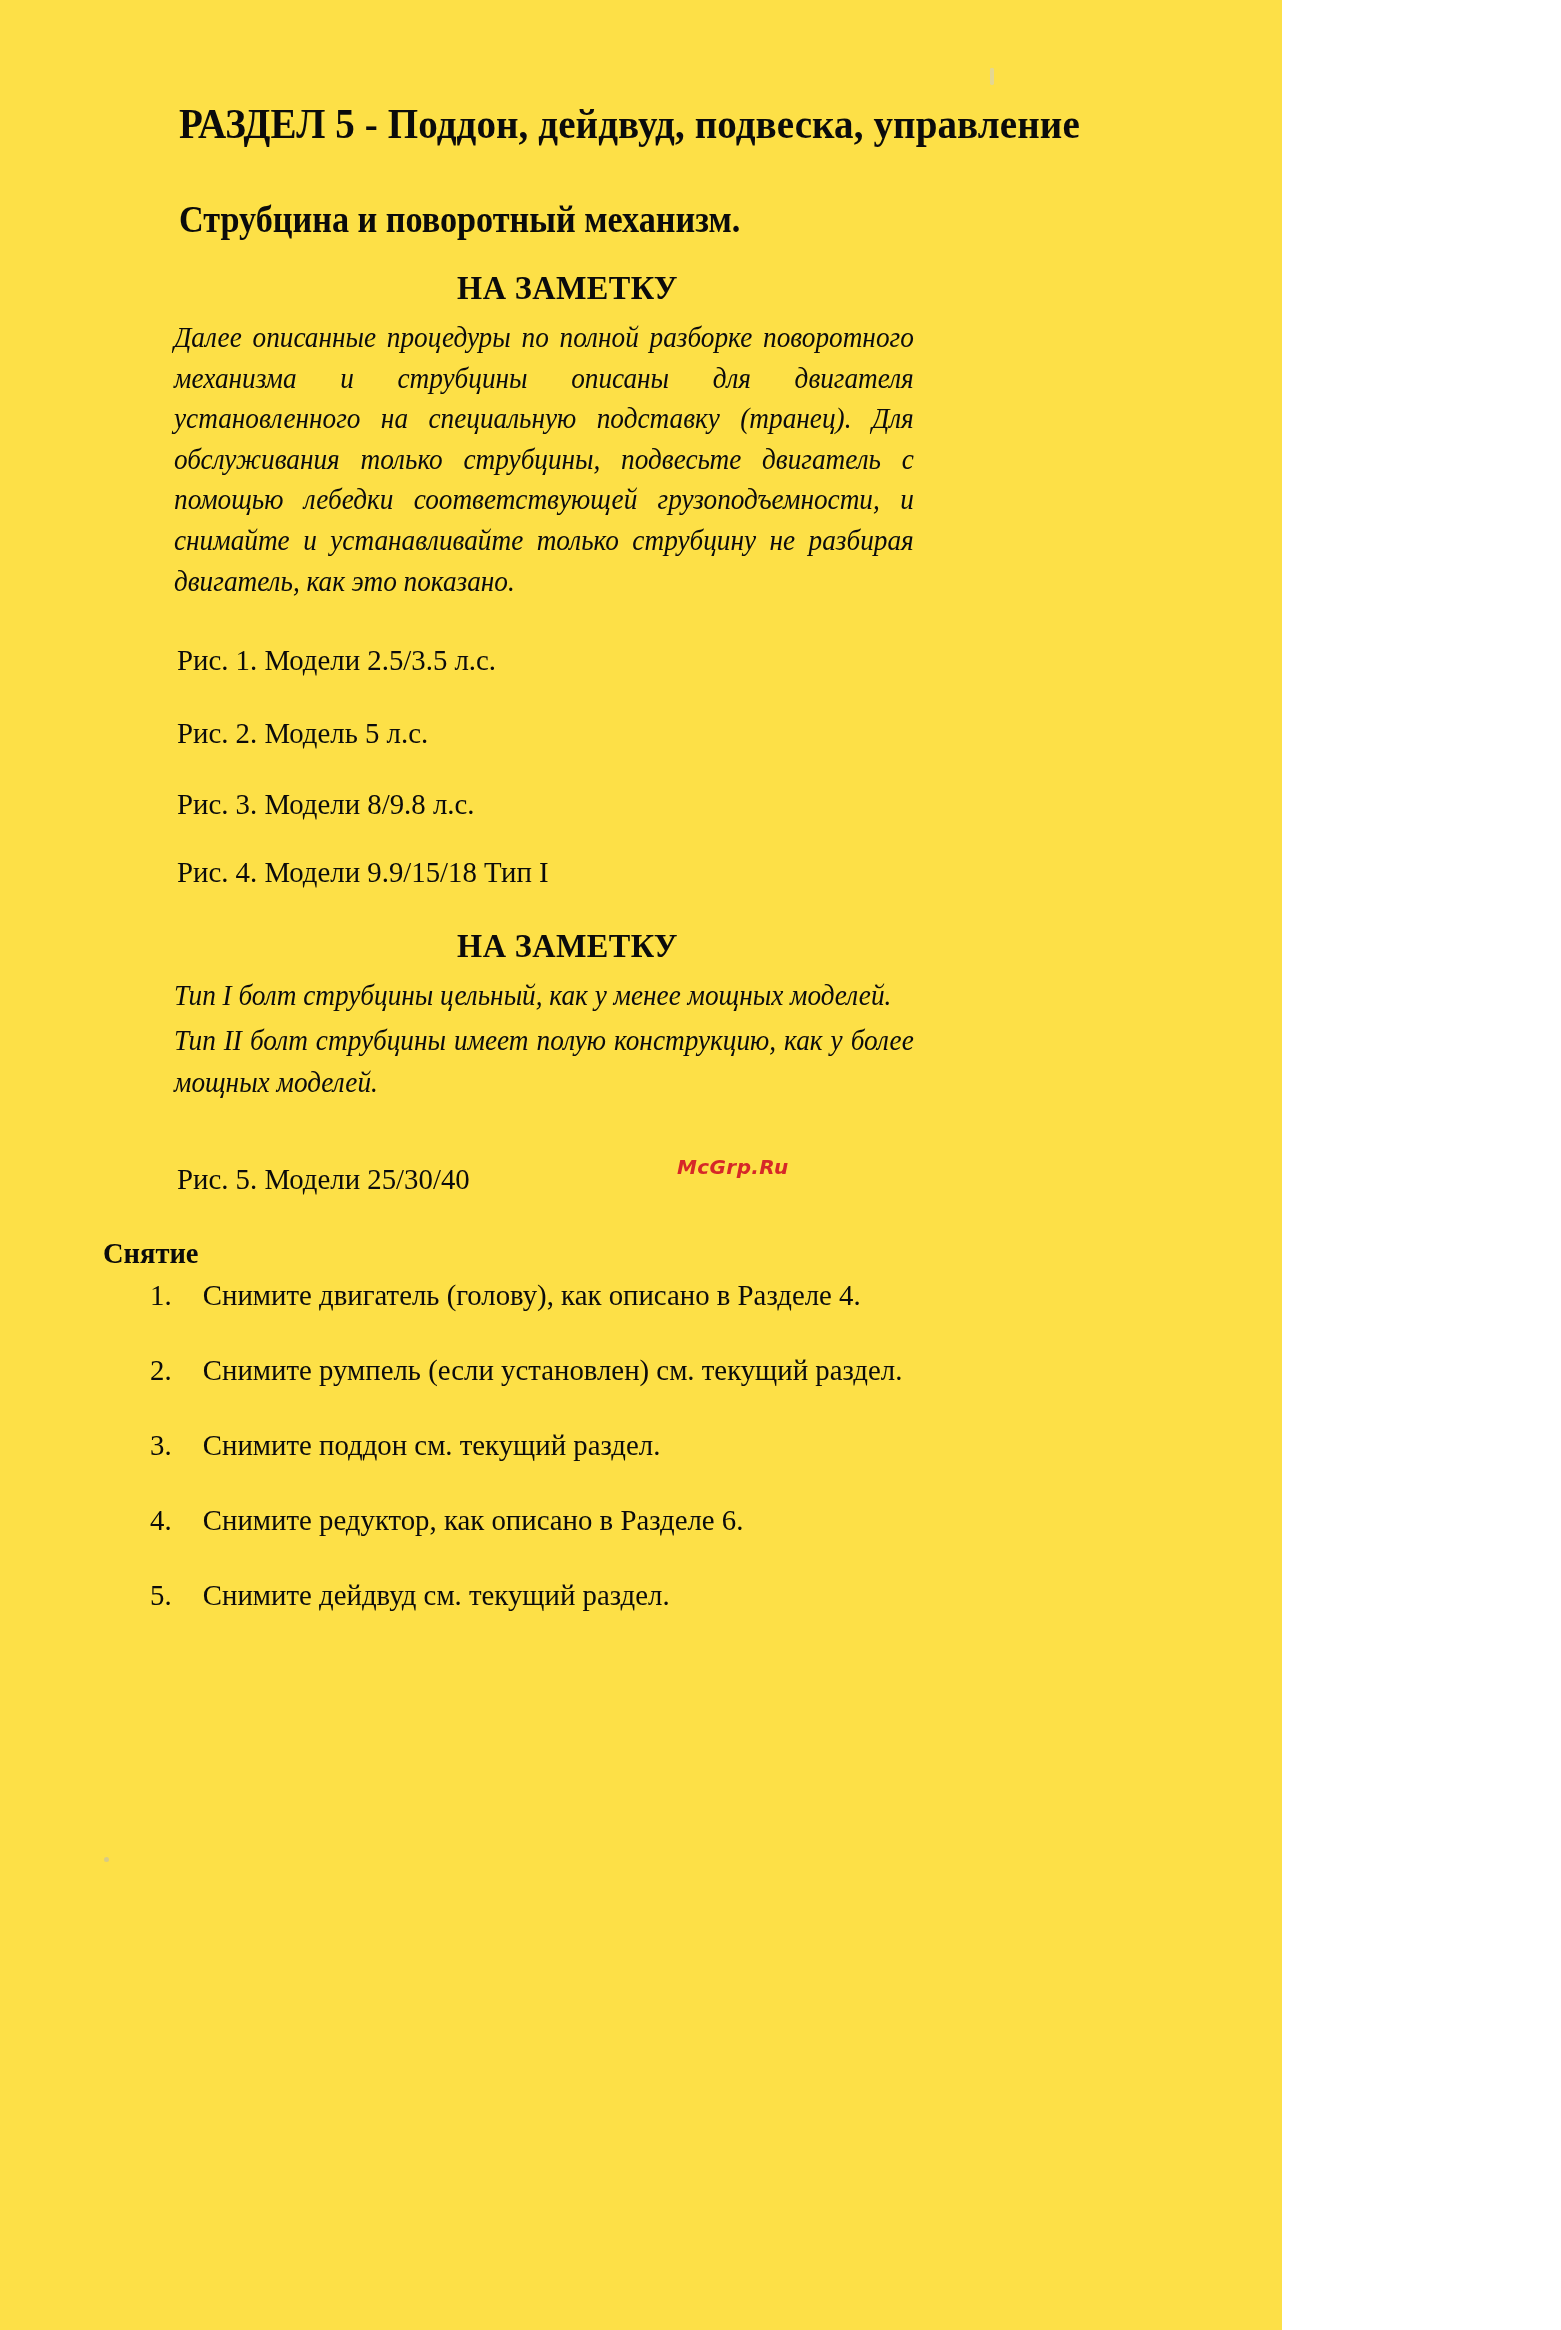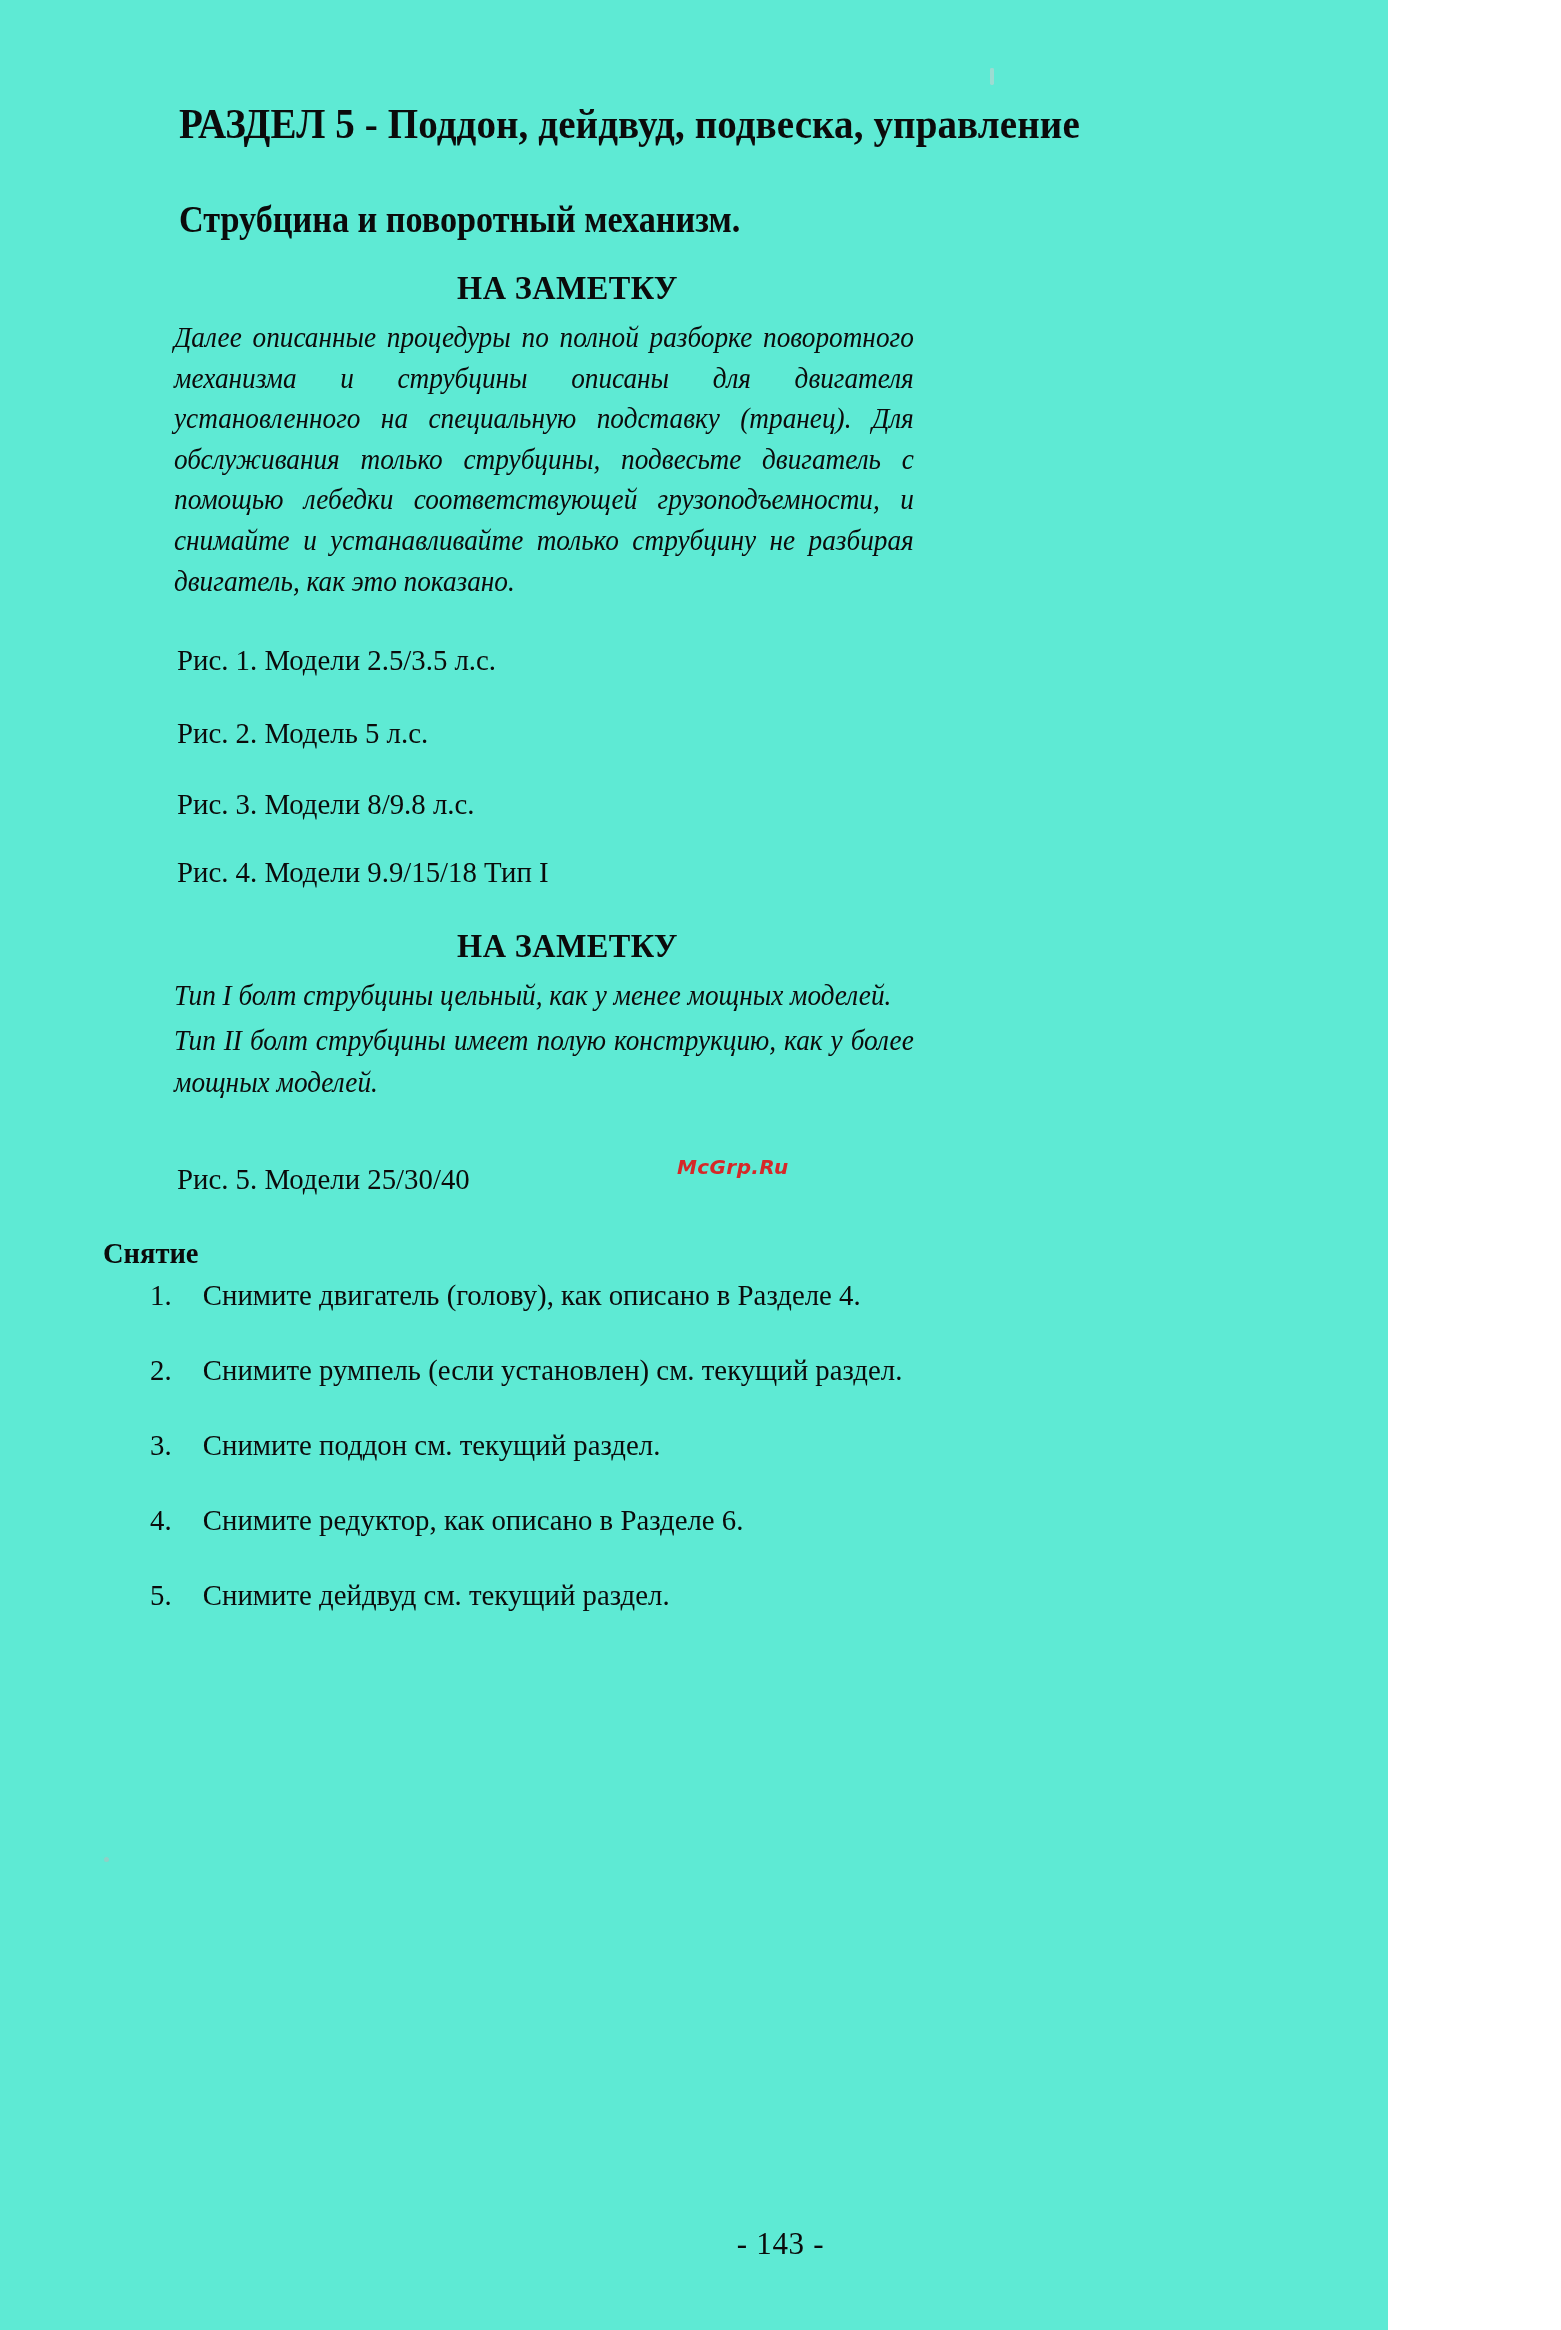--- a/index.html
+++ b/index.html
@@ -3,23 +3,23 @@
 <meta charset="utf-8">
 <title>Раздел 5</title>
 <style>
   html, body {
     margin: 0;
     padding: 0;
     background: #ffffff;
   }
   .page {
     position: relative;
-    width: 1388px;
+    width: 1282px;
     height: 2330px;
-    background: #5eead4;
+    background: #fde047;
     overflow: hidden;
     font-family: "Liberation Serif", "DejaVu Serif", serif;
     color: #0b0b0b;
     -webkit-font-smoothing: antialiased;
   }
 
   
   .doc-title {
     position: absolute;
     left: 179px;
@@ -224,16 +224,15 @@
       <span class="step-text">Снимите редуктор, как описано в Разделе 6.</span>
     </li>
     <li class="step no-justify">
       <span class="step-num">5.</span>
       <span class="step-text">Снимите дейдвуд см. текущий раздел.</span>
     </li>
   </ol>
 
   <div class="speck" id="speck-1"></div>
 
-  <div class="page-number">- 143 -</div>
 
 </div>
 
 
 </body></html>

